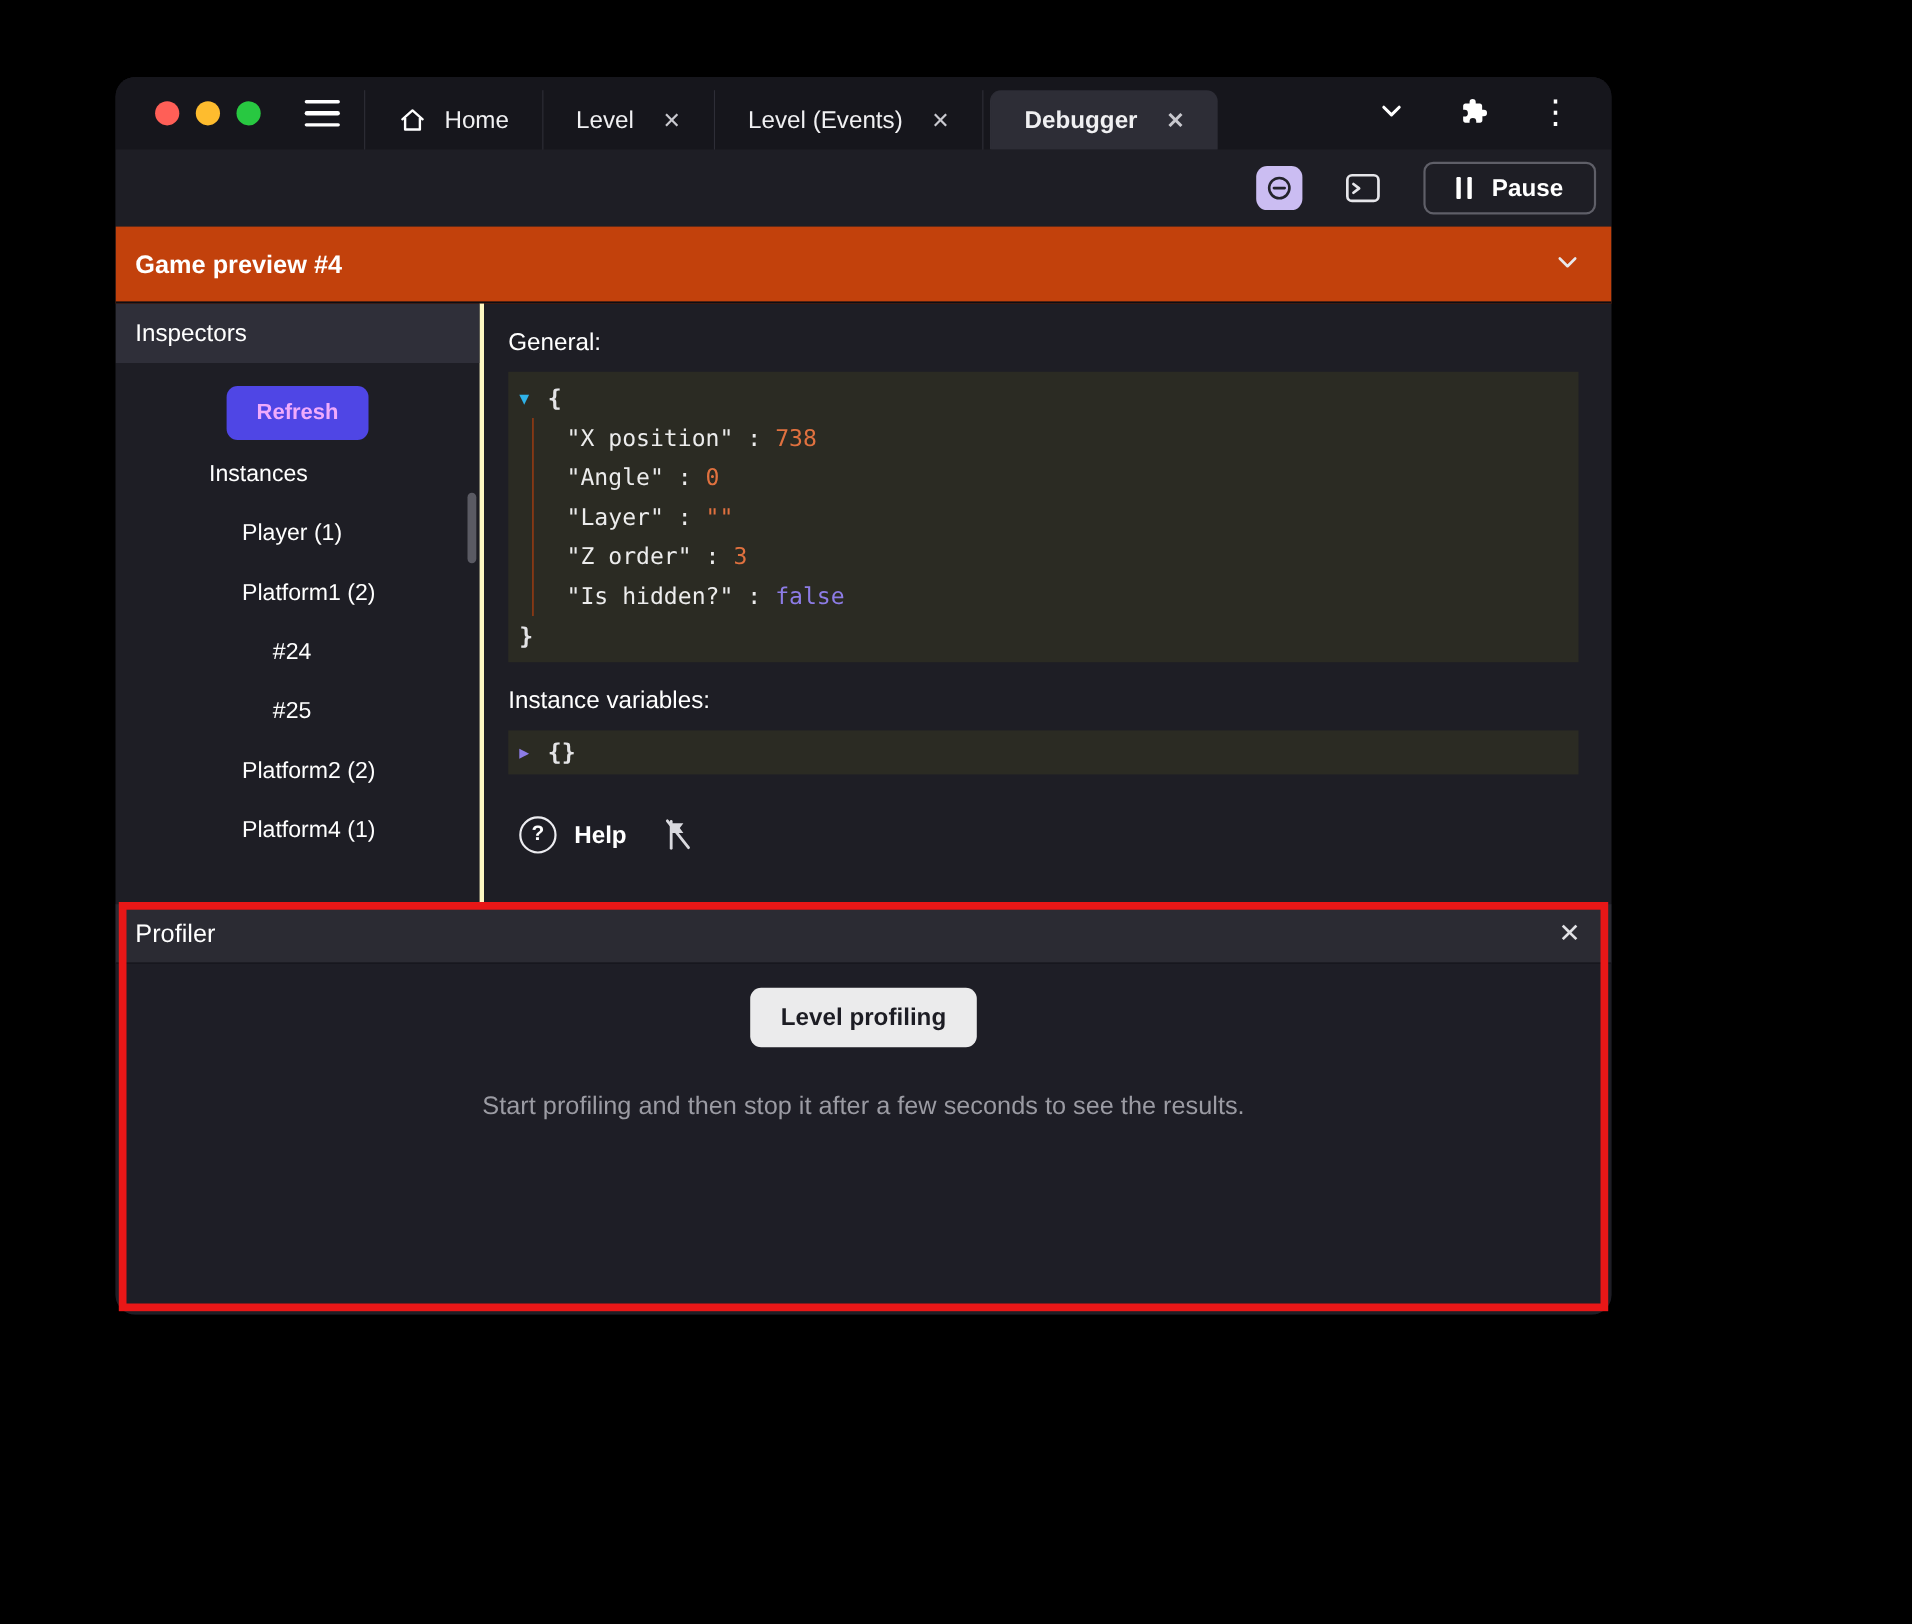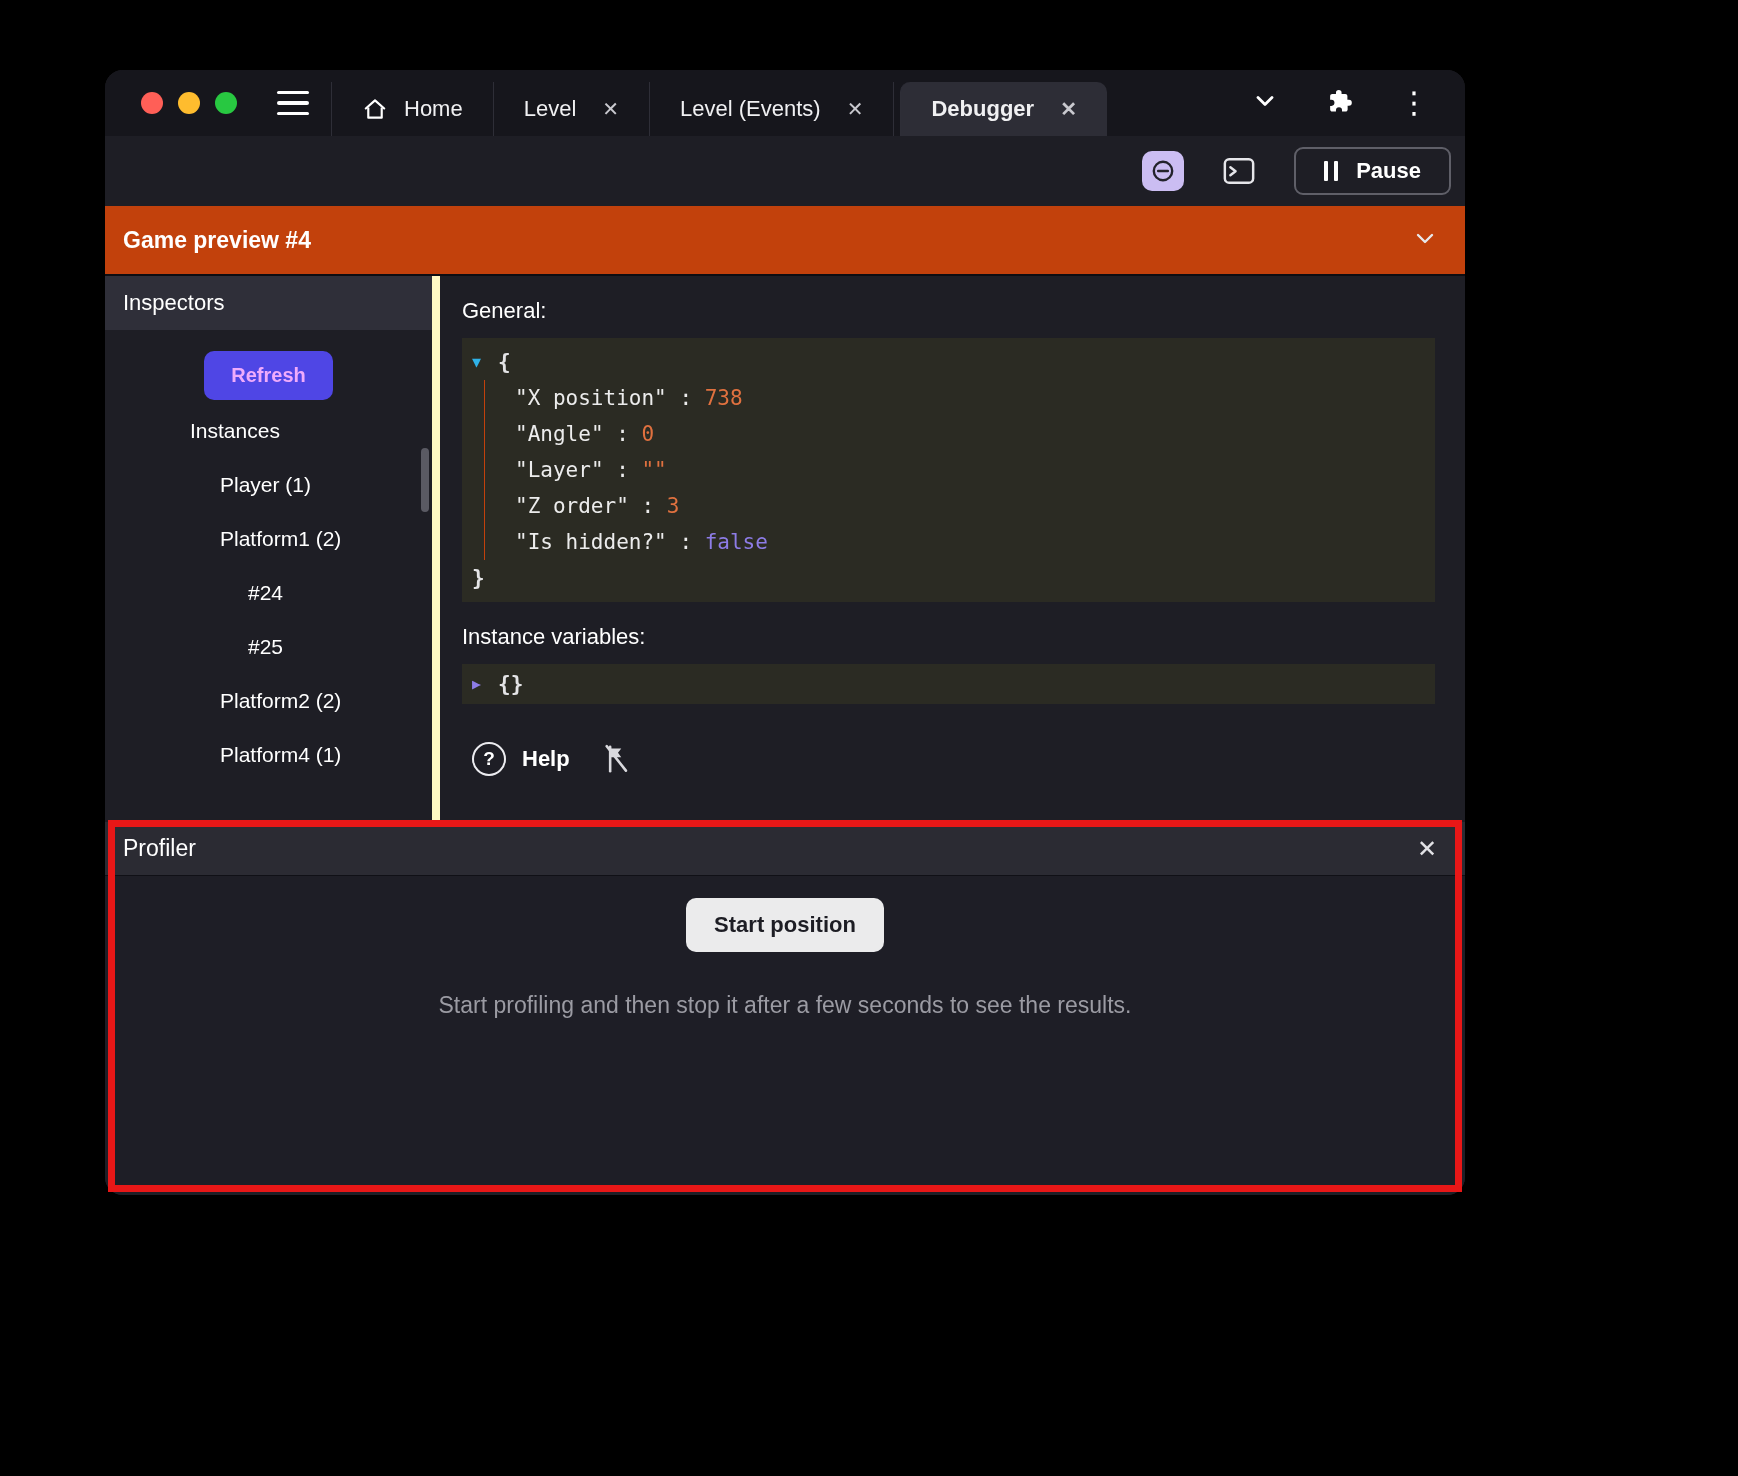--- a/index.html
+++ b/index.html
@@ -33,21 +33,21 @@
   .pause-glyph i { display:block; width:4px; height:20px; background:#fff; border-radius:1px; }
   .pause-btn b { font-size:22px; }
 
   
   .preview-row { height:70px; background:#c2410c; display:flex; align-items:center; padding:0 28px 0 18px; border-bottom:2px solid #0d0d12; }
   .preview-title { font-size:23px; font-weight:bold; }
   .preview-caret { margin-left:auto; }
 
   
   .main { display:flex; height:546px; }
-  .sidebar { width:335px; border-right:8px solid #fef9c3; position:relative; overflow:hidden; flex-shrink:0; }
+  .sidebar { width:335px; border-right:4px solid #fef9c3; position:relative; overflow:hidden; flex-shrink:0; }
   .sb-header { height:54px; background:#2f2f39; display:flex; align-items:center; padding-left:18px; font-size:22px; }
   .refresh-wrap { display:flex; justify-content:center; padding-top:21px; }
   .refresh-btn { background:#4f46e5; color:#f0abfc; font-weight:bold; font-size:20px; border:none; border-radius:10px; padding:13px 27px; }
   .sb-list { margin-top:4px; }
   .sb-item { height:54px; display:flex; align-items:center; font-size:21px; color:#fff; }
   .ind0 { padding-left:85px; } .ind1 { padding-left:115px; } .ind2 { padding-left:143px; }
   .sb-thumb { position:absolute; right:3px; top:172px; width:8px; height:64px; background:#5a5a63; border-radius:4px; }
 
   .content { flex:1; padding:22px 30px 0 22px; overflow:hidden; }
   .section-label { font-size:22px; font-weight:normal; margin-bottom:14px; }
@@ -218,20 +218,20 @@
       </div>
     </div>
   </div>
 
   <div class="profiler">
     <div class="prof-header">
       <span>Profiler</span>
       <span class="prof-close">✕</span>
     </div>
     <div class="prof-body">
-      <button class="start-btn">Start position</button>
+      <button class="start-btn">Level profiling</button>
       <div class="prof-hint">Start profiling and then stop it after a few seconds to see the results.</div>
     </div>
   </div>
 
 </div>
 
 <div class="annotation"></div>
 
 </body></html>

